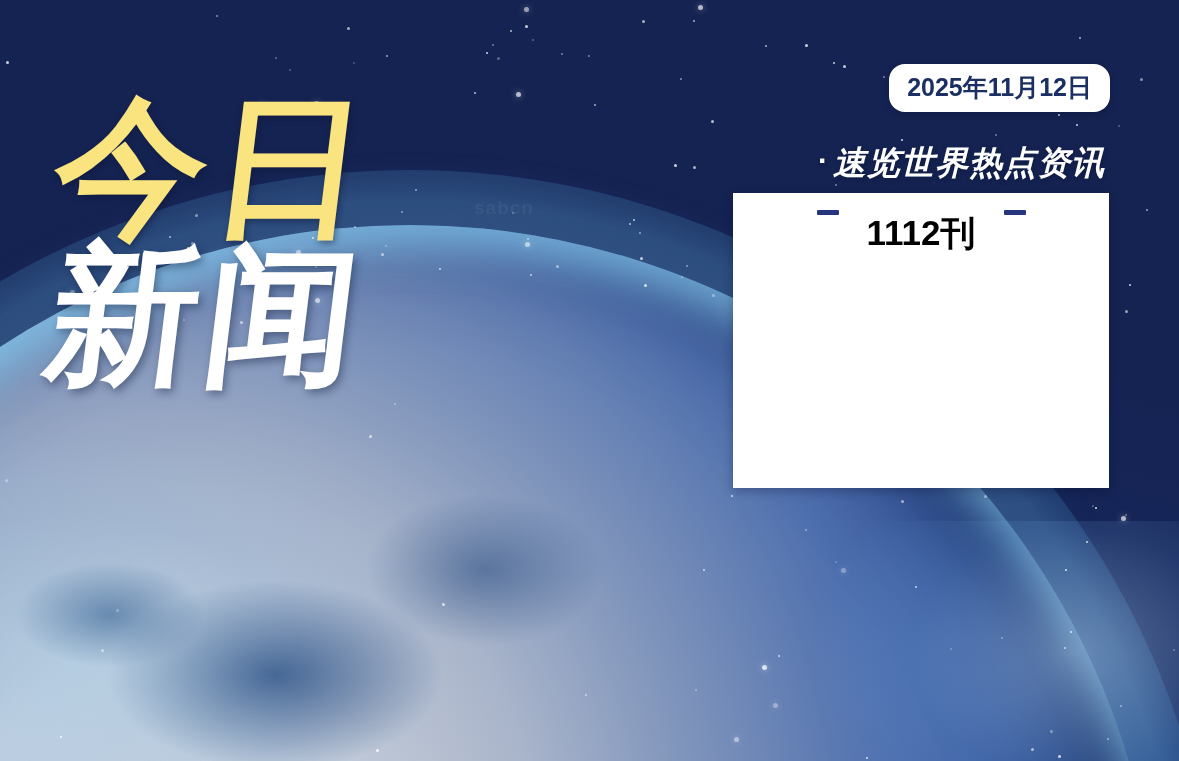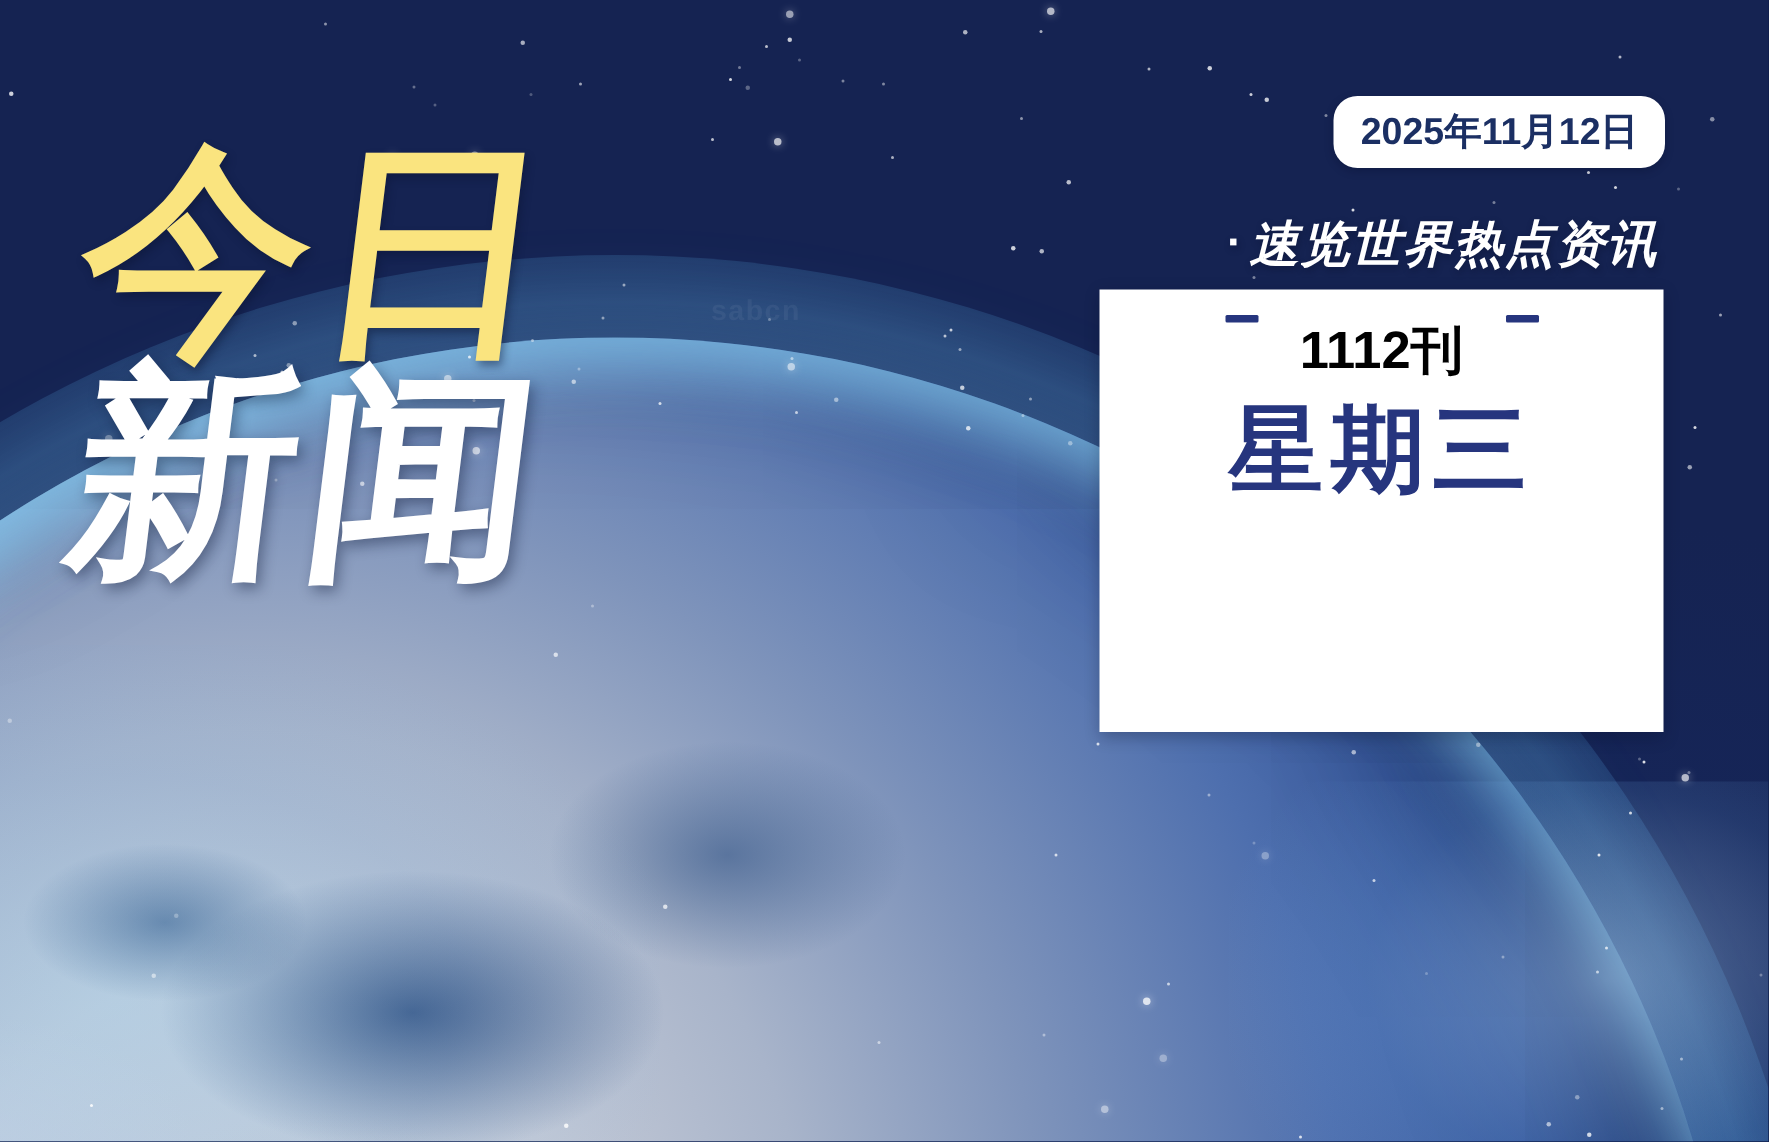--- a/index.html
+++ b/index.html
@@ -437,17 +437,16 @@
     <span class="tag-dot">·</span>
     <span class="tag-rest">速览世界热点资讯</span>
   </div>
 
   <div class="info-card">
     <div class="issue-row">
       <span class="issue-dash"></span>
       <span class="issue-text">1112刊</span>
       <span class="issue-dash"></span>
     </div>
-    <div class="weekday">星期三</div>
   </div>
 
 
 </div>
 
 </body></html>

